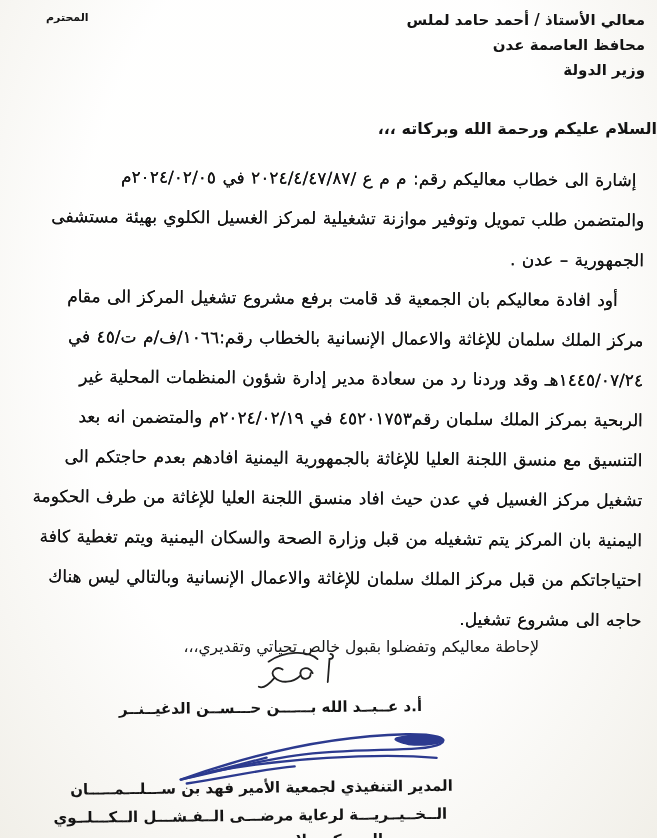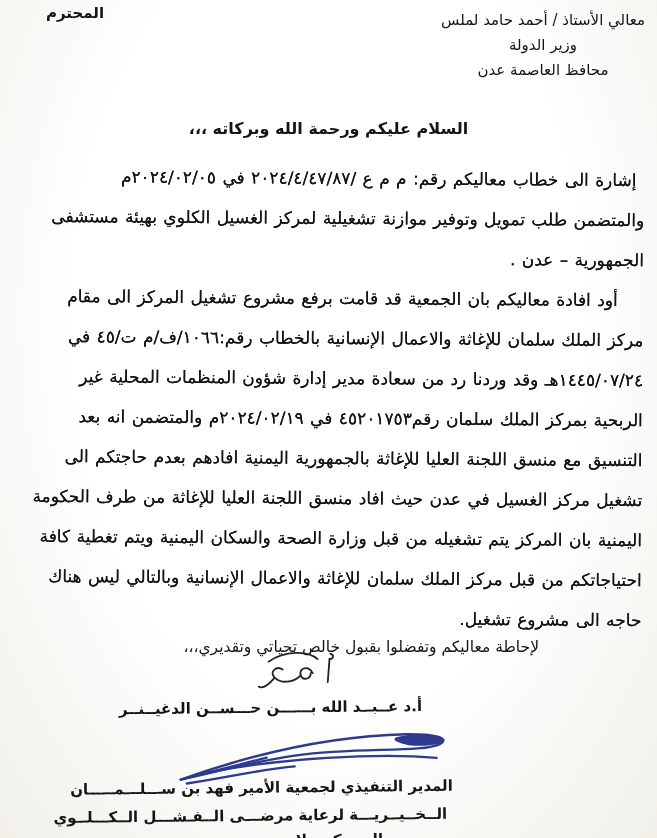--- a/index.html
+++ b/index.html
@@ -9,30 +9,30 @@
     background:
       radial-gradient(ellipse at 50% 38%, rgba(255,255,255,0.9) 55%, rgba(240,238,231,0.9) 100%),
       #fbfaf6;
     overflow:hidden;
     direction:rtl;
     font-family:"DejaVu Sans", sans-serif;
     color:#141414;
   }
   .hdr {
     position:absolute; top:8px; right:12px;
-    font-size:15px; font-weight:normal; line-height:25px;
-    text-align:center; white-space:nowrap;
+    font-size:15px; font-weight:bold; line-height:25px;
+    text-align:right; white-space:nowrap;
   }
   .honorific {
-    position:absolute; top:4px; left:46px;
-    font-size:15px; font-weight:bold; white-space:nowrap;
+    position:absolute; top:11px; left:46px;
+    font-size:11px; font-weight:bold; white-space:nowrap;
   }
   .salutation {
     position:absolute; top:119px; left:0; right:0;
-    text-align:center; font-size:16px; font-weight:bold; white-space:nowrap;
+    text-align:right; font-size:16px; font-weight:bold; white-space:nowrap;
   }
   .body-block {
     position:absolute; top:158px; right:14px; left:6px;
     transform:rotate(0.4deg);
   }
   .body-line {
     font-size:17px; line-height:40px; text-align:right;
     white-space:nowrap; word-spacing:1px;
     text-shadow:0 0 0.5px #141414;
   }
@@ -66,22 +66,22 @@
   }
   svg { display:block; }
 </style>
 </head>
 <body>
 
 <div class="page">
 
   <div class="hdr">
     <div>معالي الأستاذ / أحمد حامد لملس</div>
+    <div>محافظ العاصمة عدن</div>
     <div>وزير الدولة</div>
-    <div>محافظ العاصمة عدن</div>
   </div>
   <div class="honorific">المحترم</div>
 
   <div class="salutation">السلام عليكم ورحمة الله وبركاته ،،،</div>
 
   <div class="body-block">
     <div class="body-line indent-sm">إشارة الى خطاب معاليكم رقم: م م ع /٢٠٢٤/٤/٤٧/٨٧ في ٢٠٢٤/٠٢/٠٥م</div>
     <div class="body-line">والمتضمن طلب تمويل وتوفير موازنة تشغيلية لمركز الغسيل الكلوي بهيئة مستشفى</div>
     <div class="body-line">الجمهورية – عدن .</div>
     <div class="body-line indent-lg">أود افادة معاليكم بان الجمعية قد قامت برفع مشروع تشغيل المركز الى مقام</div>

